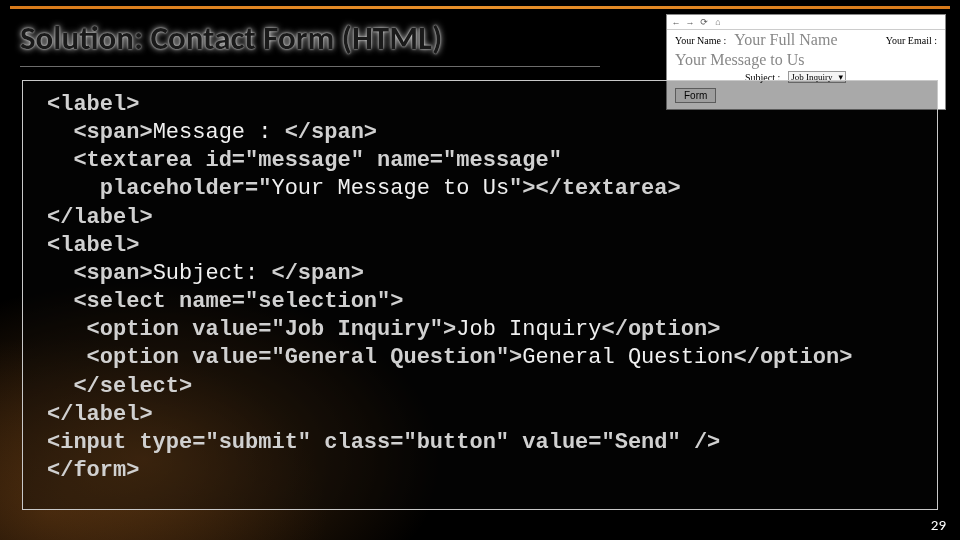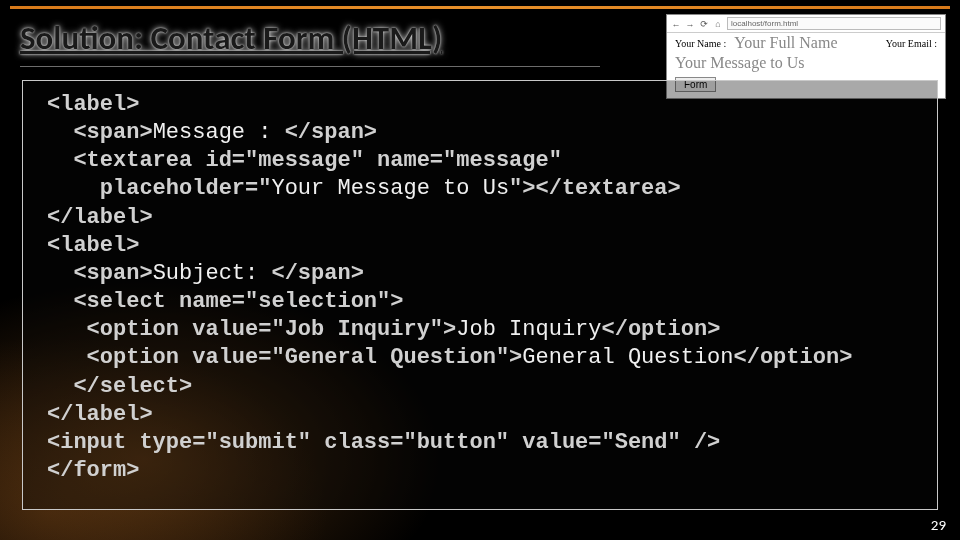--- a/index.html
+++ b/index.html
@@ -23,21 +23,20 @@
     top: 18px;
     left: 20px;
     right: 360px;
     font-size: 33px;
     font-weight: 700;
     color: #1a1a1a;
     text-shadow: 0 0 6px rgba(255,255,255,0.85), 0 0 2px rgba(255,255,255,0.9);
     border-bottom: 1.5px solid rgba(180,180,180,0.6);
     padding-bottom: 8px;
     white-space: nowrap;
-    text-decoration: underline;
   }
   .preview {
     position: absolute;
     top: 14px;
     right: 14px;
     width: 280px;
     background: #fff;
     border: 1px solid #888;
     font-family: "Times New Roman", serif;
     font-size: 11px;
@@ -129,29 +128,35 @@
 <div class="top-rule"></div>
 
 <div class="title">Solution: Contact Form (HTML)</div>
 
 <div class="preview">
   <div class="addr">
     <span class="ic">←</span>
     <span class="ic">→</span>
     <span class="ic">⟳</span>
     <span class="ic">⌂</span>
-    <span class="url">localhost/form.html</span>
   </div>
   <div class="row">
     <span class="lbl">Your Name :</span>
     <span class="val">Your Full Name</span>
     <span class="lbl" style="margin-left:auto">Your Email :</span>
   </div>
   <div class="row">
     <span class="val">Your Message to Us</span>
+  </div>
+  <div class="row">
+    <span class="lbl" style="margin-left:70px">Subject :</span>
+    <span class="sel">
+      <span>Job Inquiry</span>
+      <span>▾</span>
+    </span>
   </div>
   <span class="btn">Form</span>
 </div>
 
 <div class="code-box"><span class="t b">&lt;label&gt;</span>
   <span class="t b">&lt;span&gt;</span><span class="tx">Message : </span><span class="t b">&lt;/span&gt;</span>
   <span class="t b">&lt;textarea id="message" name="message"</span>
     <span class="t b">placeholder="</span><span class="tx">Your Message to Us</span><span class="t b">"&gt;&lt;/textarea&gt;</span>
 <span class="t b">&lt;/label&gt;</span>
 <span class="t b">&lt;label&gt;</span>

